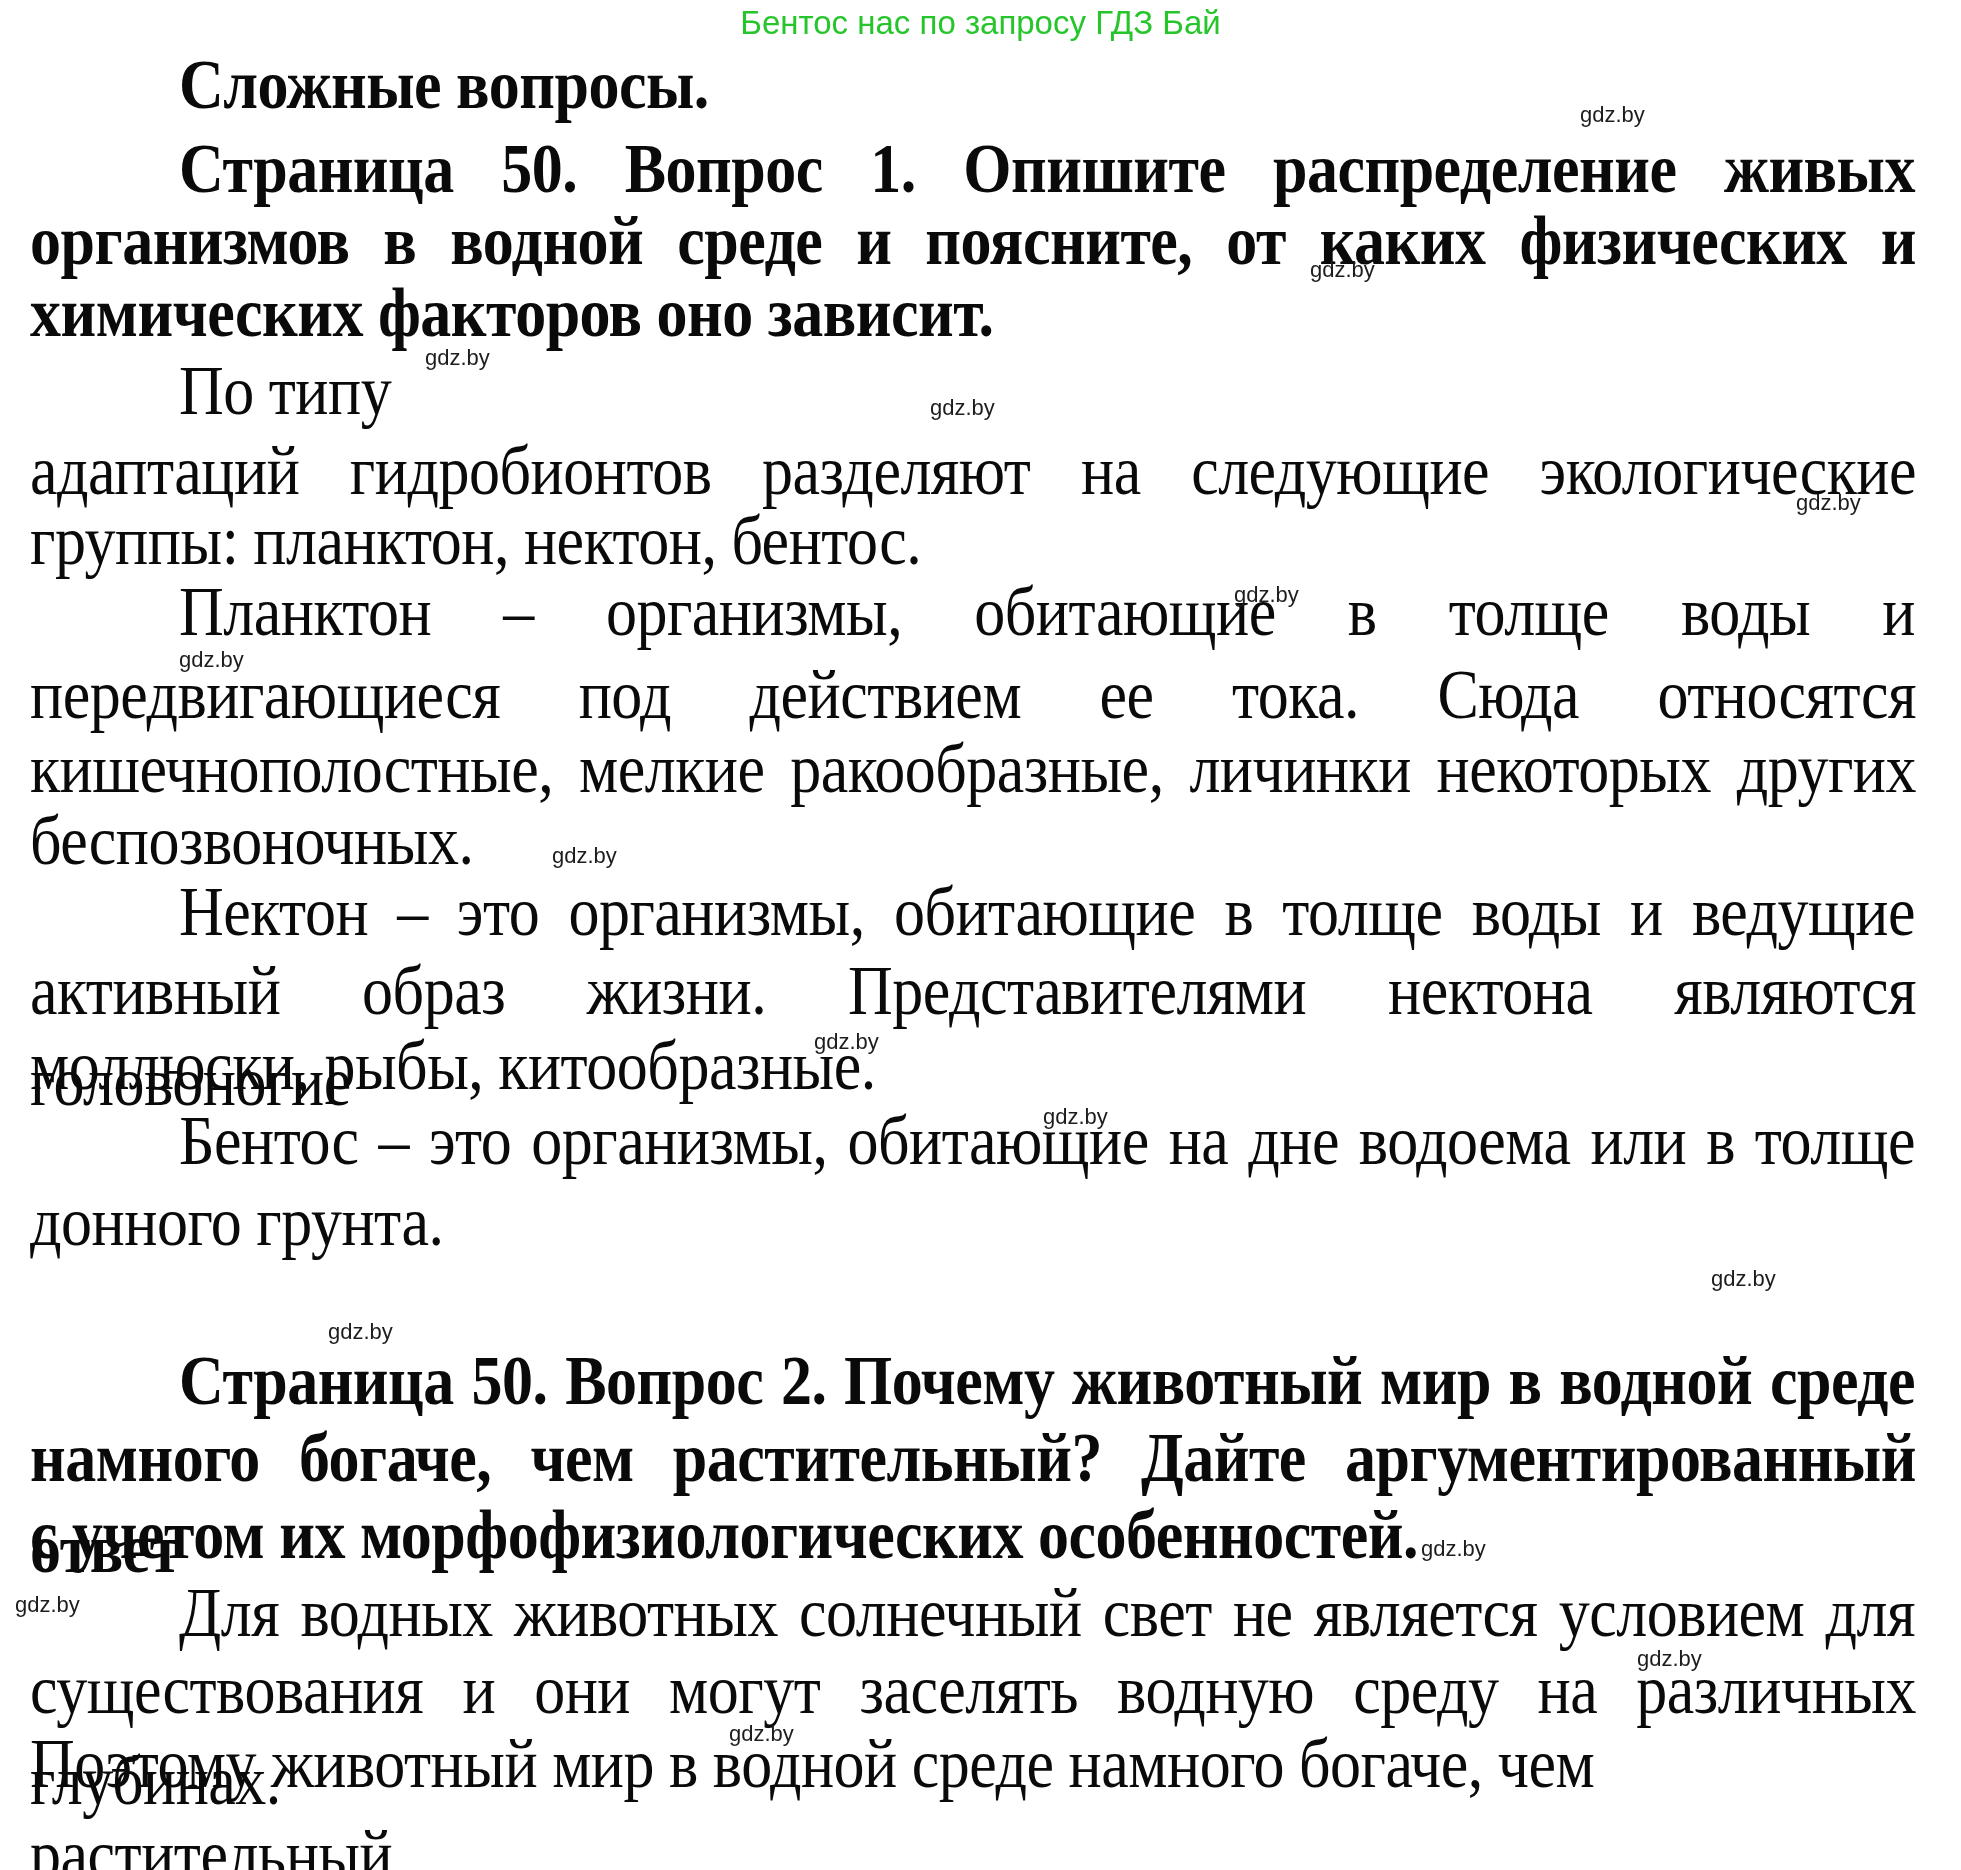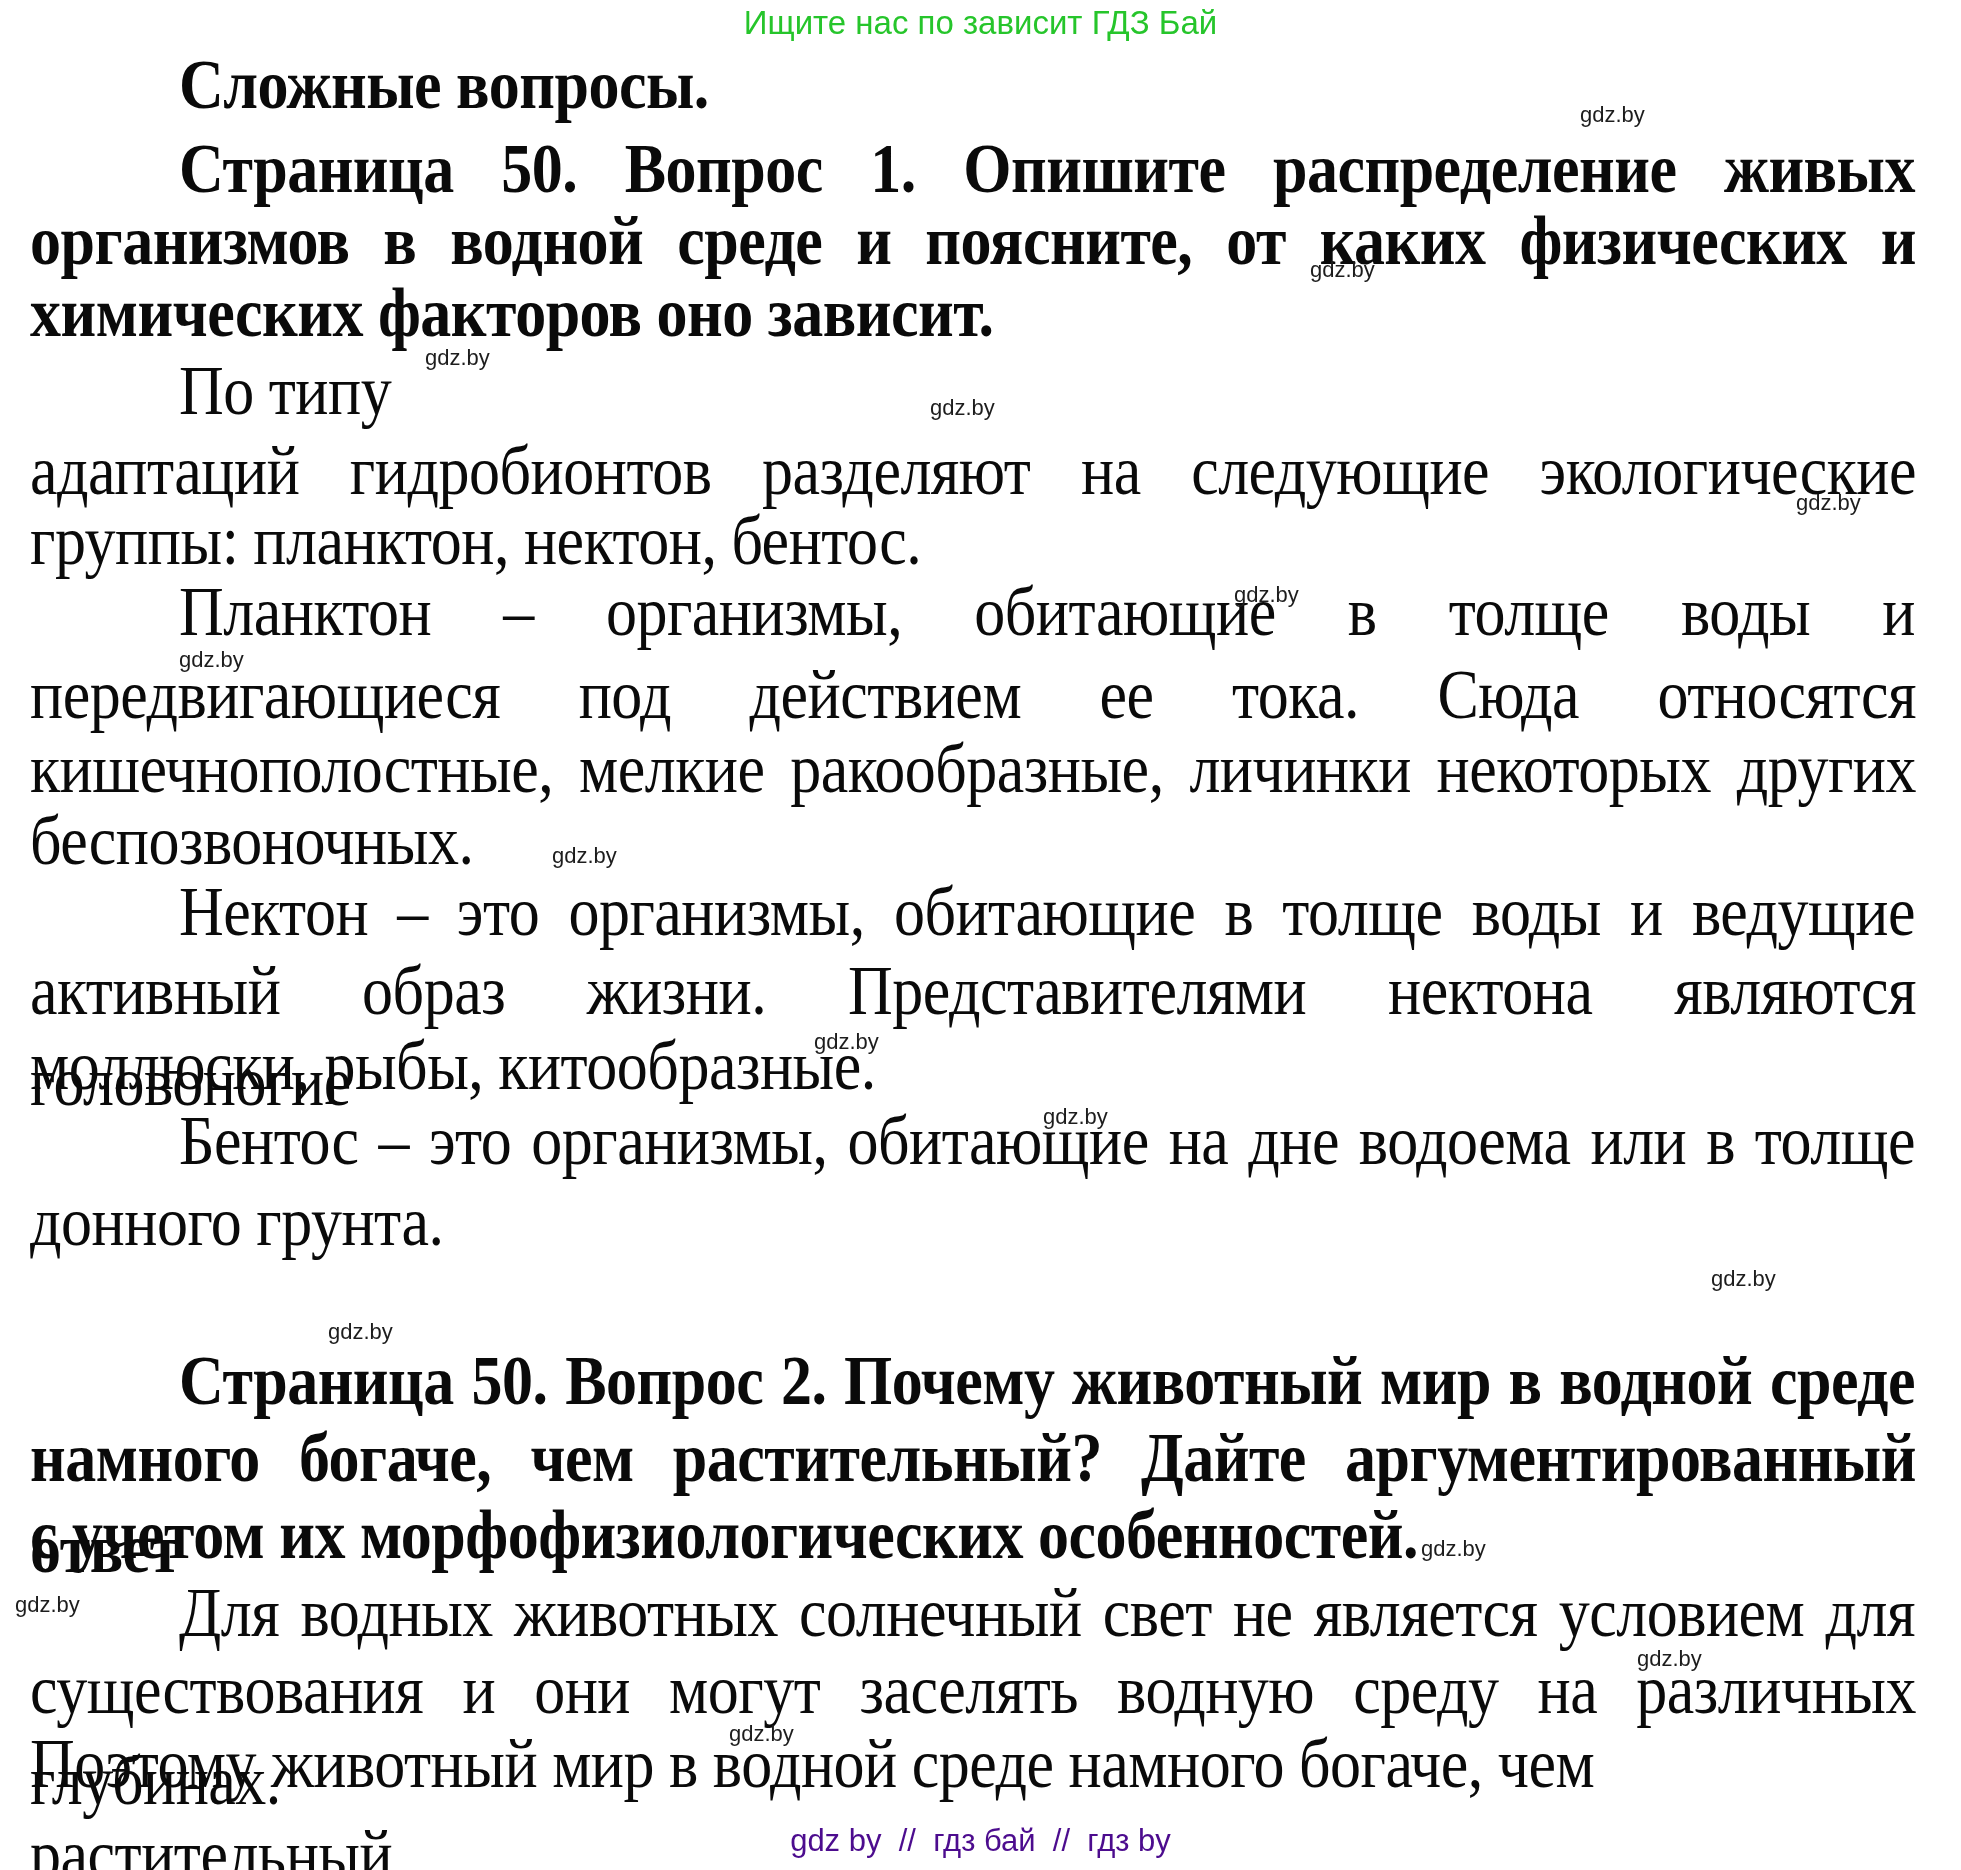--- a/index.html
+++ b/index.html
@@ -59,21 +59,21 @@
     font-size: 31px;
     color: #4c0c8e;
     white-space: pre;
   }
 </style>
 </head>
 <body>
 
 <div class="page">
 
-  <div class="promo">Ищите нас по зависит ГДЗ Бай</div>
+  <div class="promo">Бентос нас по запросу ГДЗ Бай</div>
 
   <div class="line bold indent" style="top:45px">Сложные вопросы.</div>
   <div class="line bold indent jfull" style="top:129px">Страница 50. Вопрос 1. Опишите распределение живых</div>
   <div class="line bold jfull" style="top:201px">организмов в водной среде и поясните, от каких физических и</div>
   <div class="line bold" style="top:273px">химических факторов оно зависит.</div>
 
   <div class="line indent" style="top:351px">По типу</div>
   <div class="line jfull" style="top:431px">адаптаций гидробионтов разделяют на следующие экологические</div>
   <div class="line" style="top:501px">группы: планктон, нектон, бентос.</div>
 
@@ -107,16 +107,15 @@
   <span class="wm" style="left:552px;top:841px">gdz.by</span>
   <span class="wm" style="left:814px;top:1027px">gdz.by</span>
   <span class="wm" style="left:1043px;top:1102px">gdz.by</span>
   <span class="wm" style="left:1711px;top:1264px">gdz.by</span>
   <span class="wm" style="left:328px;top:1317px">gdz.by</span>
   <span class="wm" style="left:1421px;top:1534px">gdz.by</span>
   <span class="wm" style="left:15px;top:1590px">gdz.by</span>
   <span class="wm" style="left:1637px;top:1644px">gdz.by</span>
   <span class="wm" style="left:729px;top:1719px">gdz.by</span>
 
-  <div class="footer">gdz by  //  гдз бай  //  гдз by</div>
 
 </div>
 
 
 </body></html>

